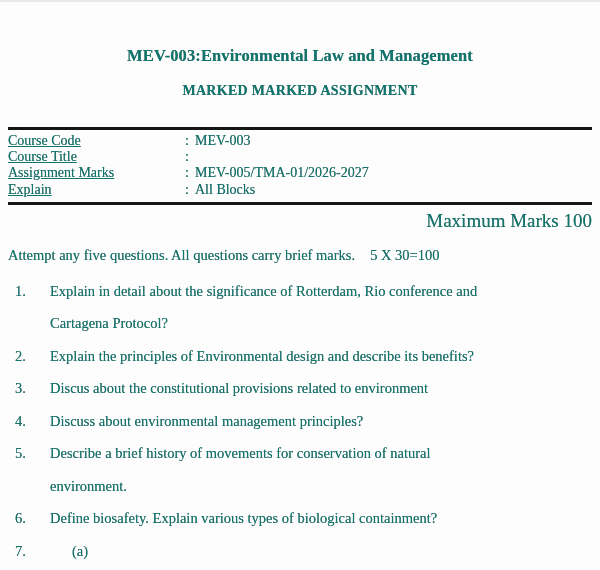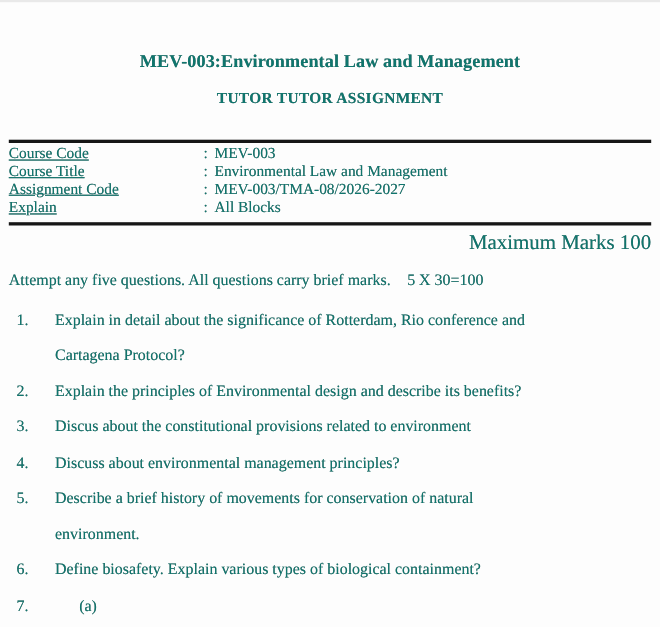--- a/index.html
+++ b/index.html
@@ -82,37 +82,36 @@
     width: 28px;
   }
   .q-sub-text { flex: 1; max-width: 462px; }
 </style>
 </head>
 <body>
 
 <div class="page">
 
   <div class="doc-title">MEV-003:Environmental Law and Management</div>
-  <div class="doc-subtitle">TUTOR TUTOR ASSIGNMENT</div>
+  <div class="doc-subtitle">MARKED MARKED ASSIGNMENT</div>
 
   <div class="info-table">
     <div class="info-row">
       <span class="info-label">Course Code</span>
       <span class="info-sep">:</span>
       <span class="info-value">MEV-003</span>
     </div>
     <div class="info-row">
       <span class="info-label">Course Title</span>
       <span class="info-sep">:</span>
-      <span class="info-value">Environmental Law and Management</span>
     </div>
     <div class="info-row">
-      <span class="info-label">Assignment Code</span>
+      <span class="info-label">Assignment Marks</span>
       <span class="info-sep">:</span>
-      <span class="info-value">MEV-003/TMA-08/2026-2027</span>
+      <span class="info-value">MEV-005/TMA-01/2026-2027</span>
     </div>
     <div class="info-row">
       <span class="info-label">Explain</span>
       <span class="info-sep">:</span>
       <span class="info-value">All Blocks</span>
     </div>
   </div>
 
   <div class="max-marks">Maximum Marks 100</div>
 

